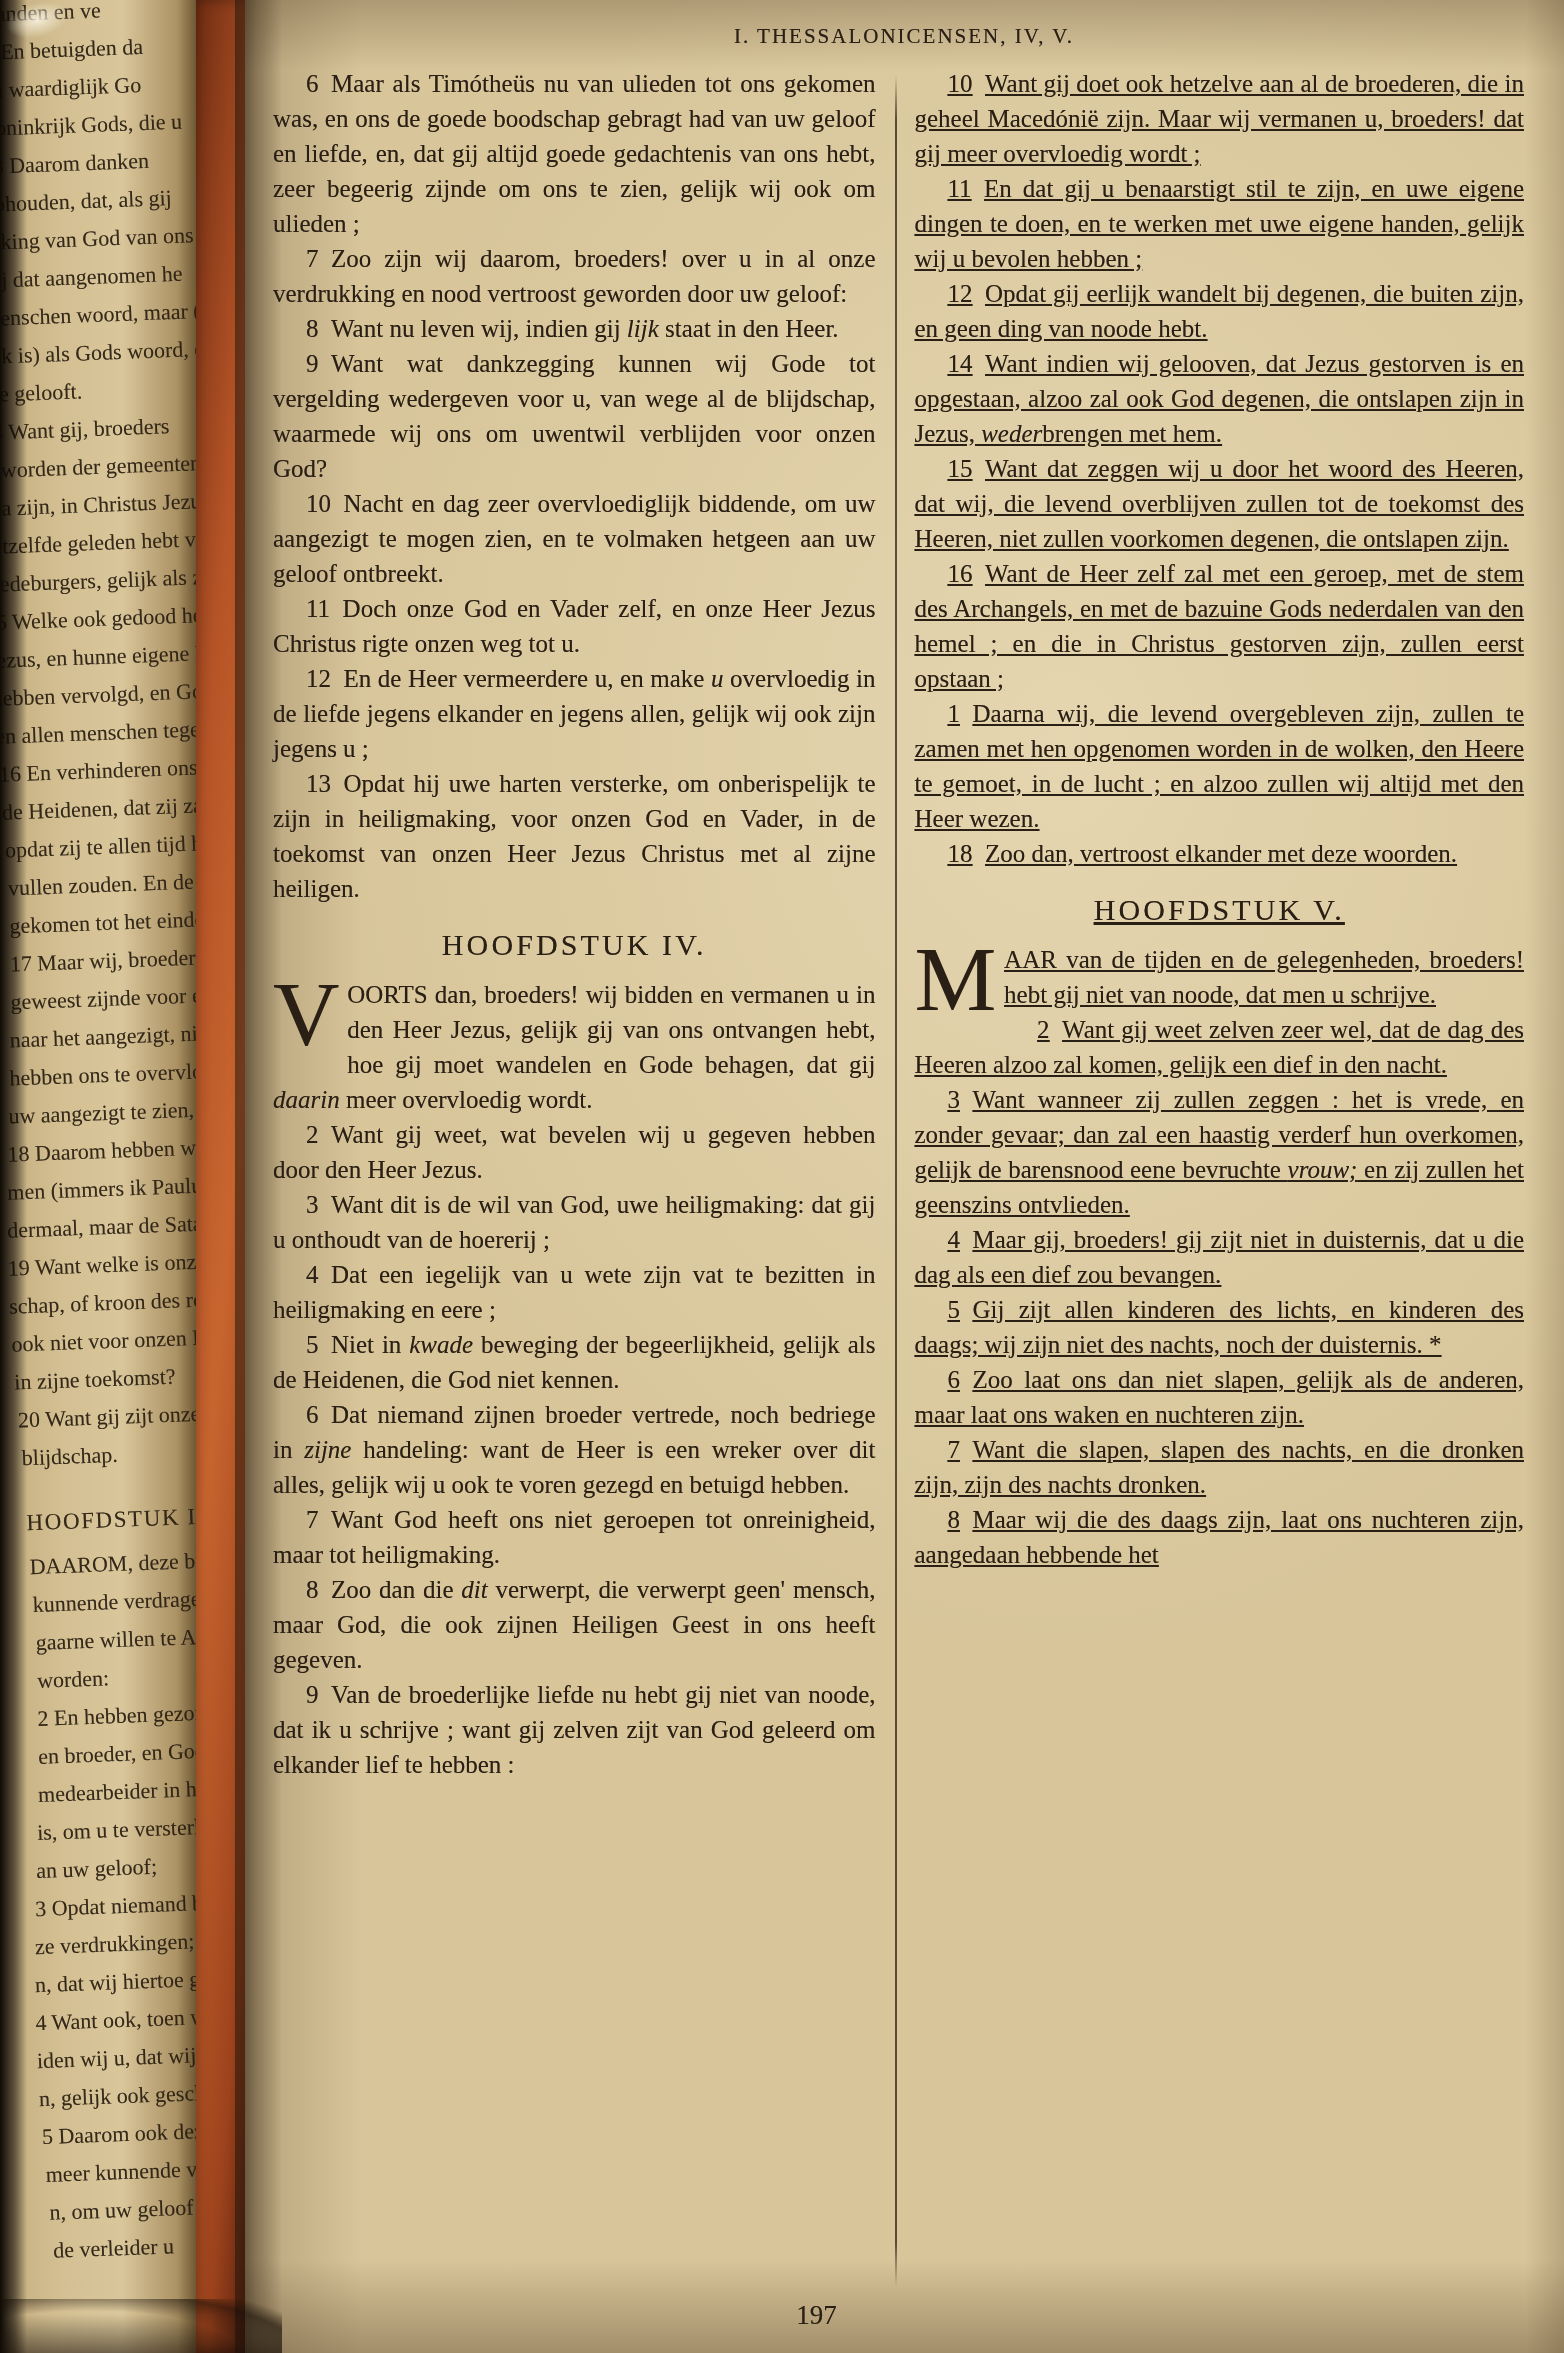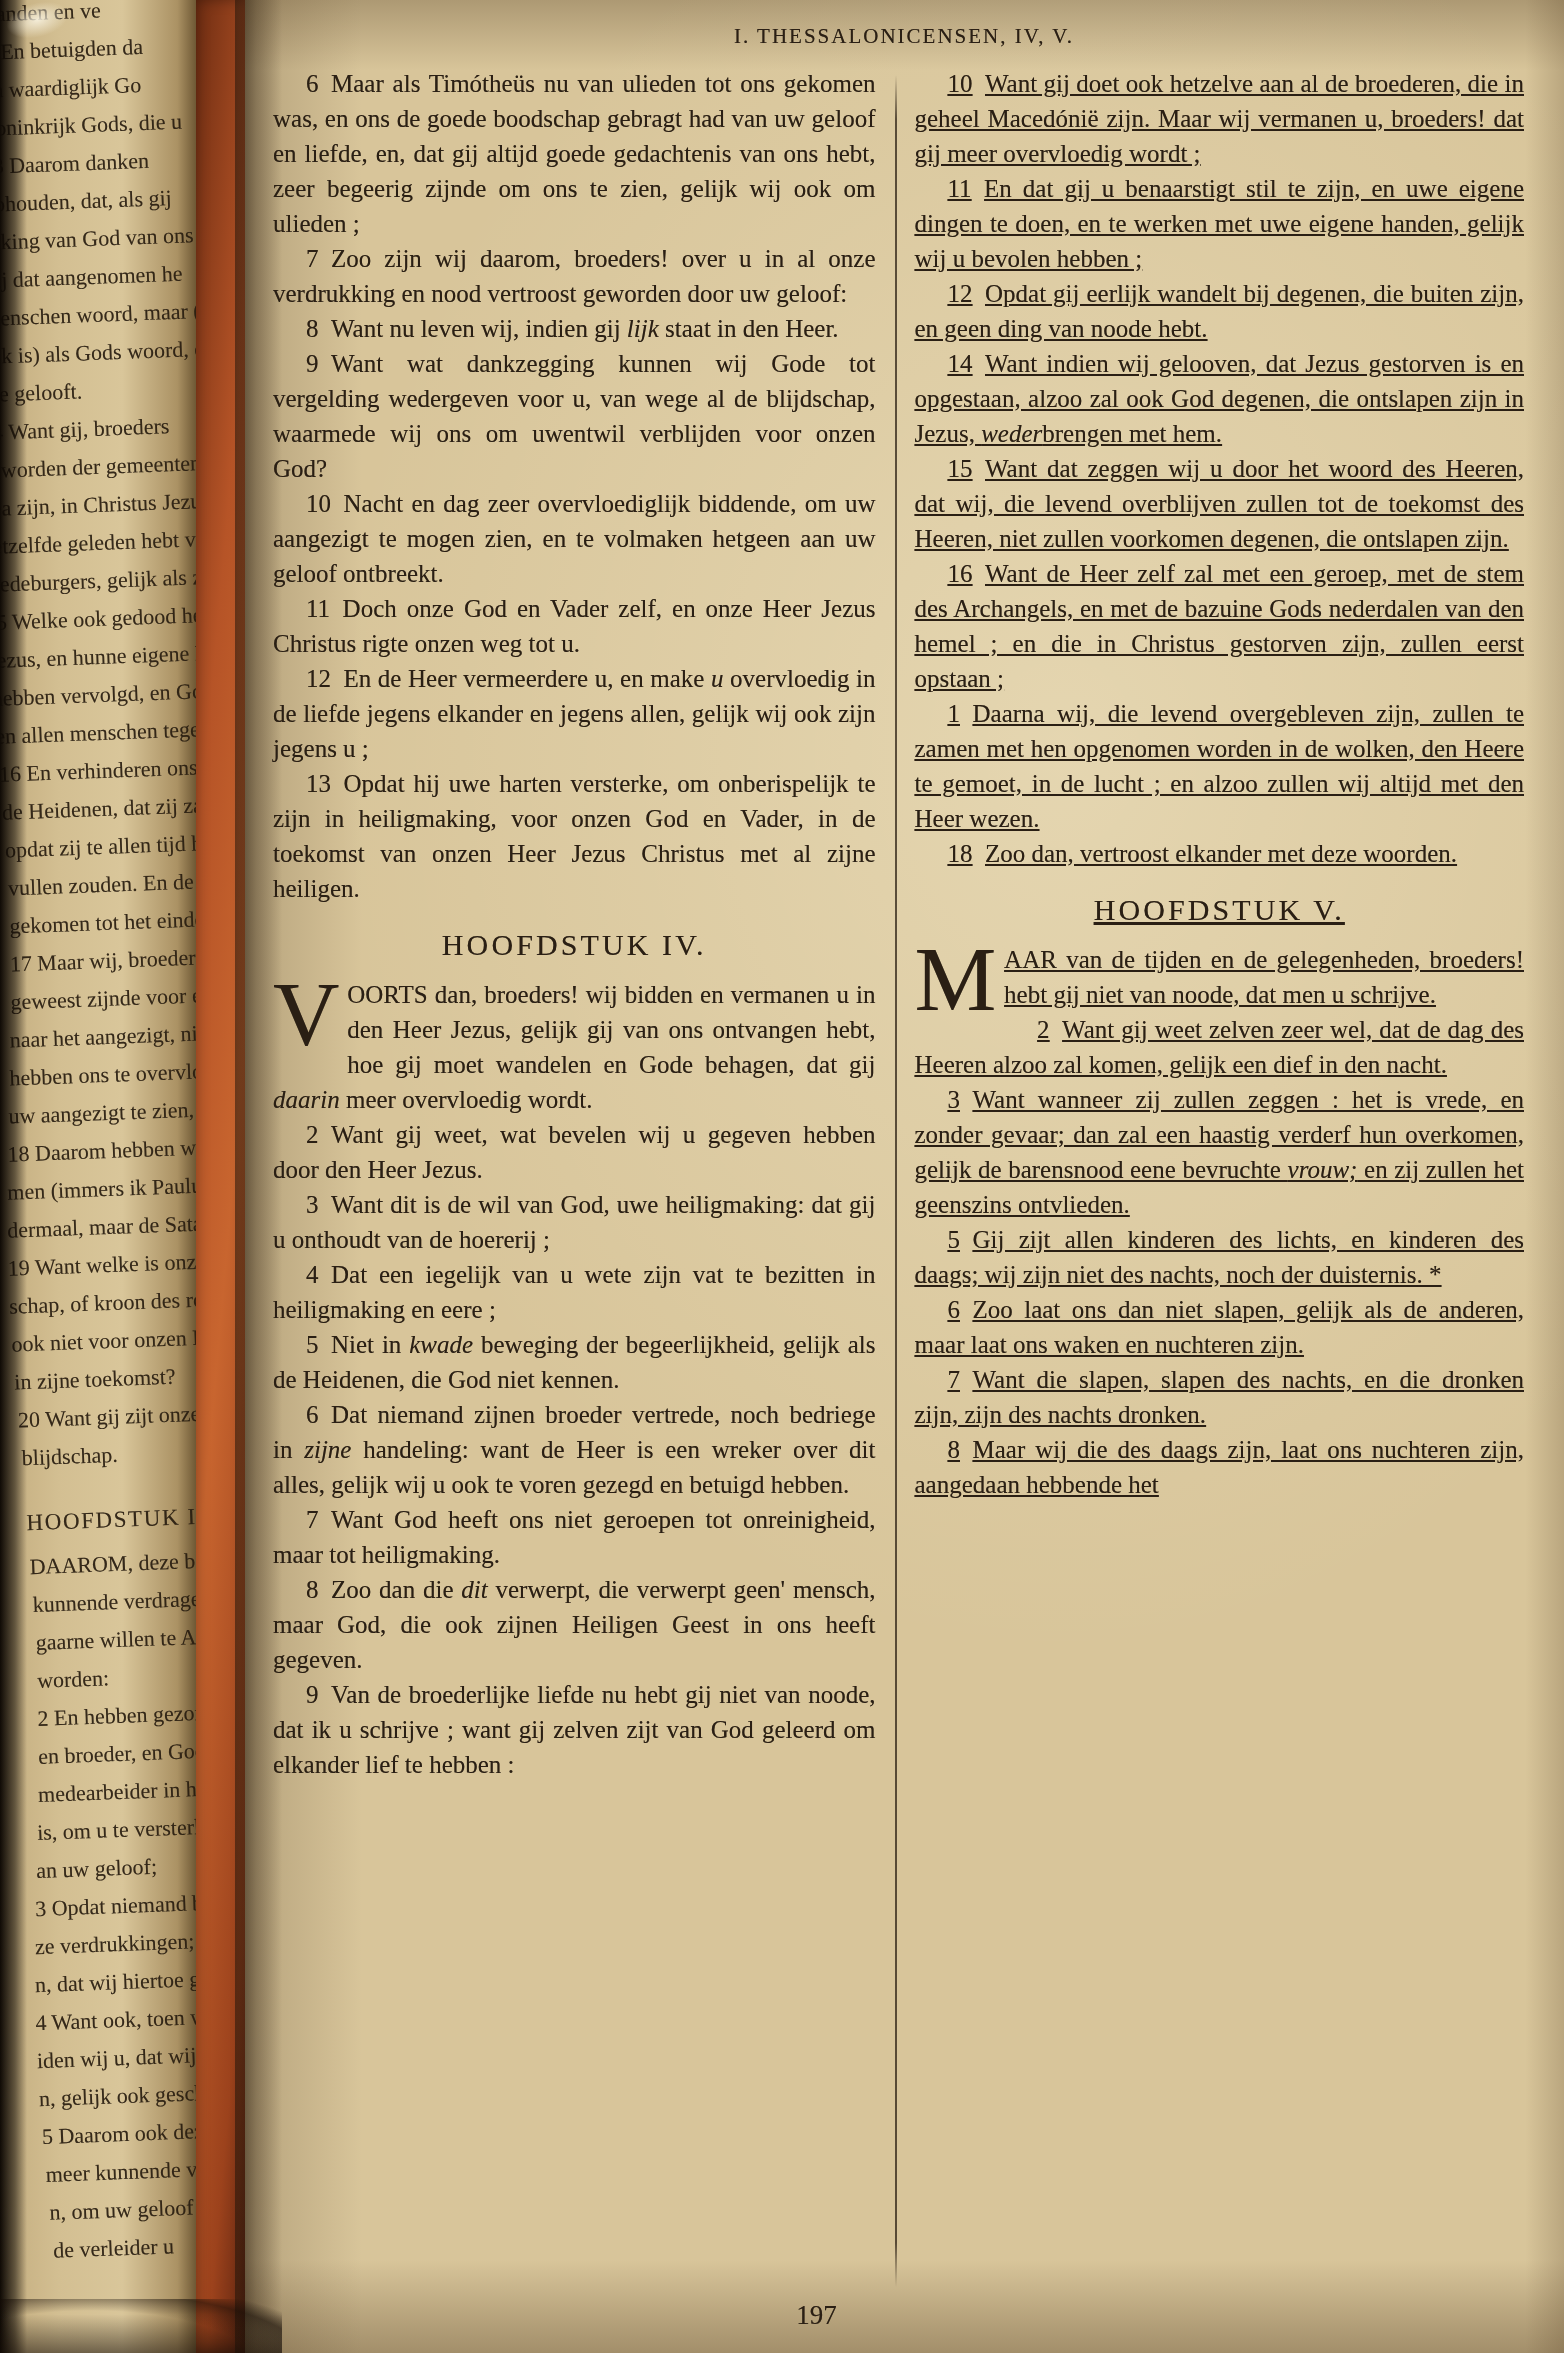--- a/index.html
+++ b/index.html
@@ -135,20 +135,21 @@
           <p class="verse"><span class="vnum">12</span>Opdat gij eerlijk wandelt bij degenen, die buiten zijn, en geen ding van noode hebt.</p>
           <p class="verse"><span class="vnum">14</span>Want indien wij gelooven, dat Jezus gestorven is en opgestaan, alzoo zal ook God degenen, die ontslapen zijn in Jezus, <i>weder</i>brengen met hem.</p>
           <p class="verse"><span class="vnum">15</span>Want dat zeggen wij u door het woord des Heeren, dat wij, die levend overblijven zullen tot de toekomst des Heeren, niet zullen voorkomen degenen, die ontslapen zijn.</p>
           <p class="verse"><span class="vnum">16</span>Want de Heer zelf zal met een geroep, met de stem des Archangels, en met de bazuine Gods nederdalen van den hemel ; en die in Christus gestorven zijn, zullen eerst opstaan ;</p>
           <p class="verse"><span class="vnum">1</span>Daarna wij, die levend overgebleven zijn, zullen te zamen met hen opgenomen worden in de wolken, den Heere te gemoet, in de lucht ; en alzoo zullen wij altijd met den Heer wezen.</p>
           <p class="verse"><span class="vnum">18</span>Zoo dan, vertroost elkander met deze woorden.</p>
           <div class="chapter-heading">HOOFDSTUK V.</div>
           <p class="verse opening"><span class="dropcap">M</span>AAR van de tijden en de gelegenheden, broeders! hebt gij niet van noode, dat men u schrijve.</p>
           <p class="verse"><span class="vnum">2</span>Want gij weet zelven zeer wel, dat de dag des Heeren alzoo zal komen, gelijk een dief in den nacht.</p>
           <p class="verse"><span class="vnum">3</span>Want wanneer zij zullen zeggen : het is vrede, en zonder gevaar; dan zal een haastig verderf hun overkomen, gelijk de barensnood eene bevruchte <i>vrouw;</i> en zij zullen het geenszins ontvlieden.</p>
+          <p class="verse"><span class="vnum">4</span>Maar gij, broeders! gij zijt niet in duisternis, dat u die dag als een dief zou bevangen.</p>
           <p class="verse"><span class="vnum">5</span>Gij zijt allen kinderen des lichts, en kinderen des daags; wij zijn niet des nachts, noch der duisternis. *</p>
           <p class="verse"><span class="vnum">6</span>Zoo laat ons dan niet slapen, gelijk als de anderen, maar laat ons waken en nuchteren zijn.</p>
           <p class="verse"><span class="vnum">7</span>Want die slapen, slapen des nachts, en die dronken zijn, zijn des nachts dronken.</p>
           <p class="verse"><span class="vnum">8</span>Maar wij die des daags zijn, laat ons nuchteren zijn, aangedaan hebbende het</p>
         </div>
     </div>
     <div class="page-number">197</div>
   </div>
 
   <div class="left-stack">

